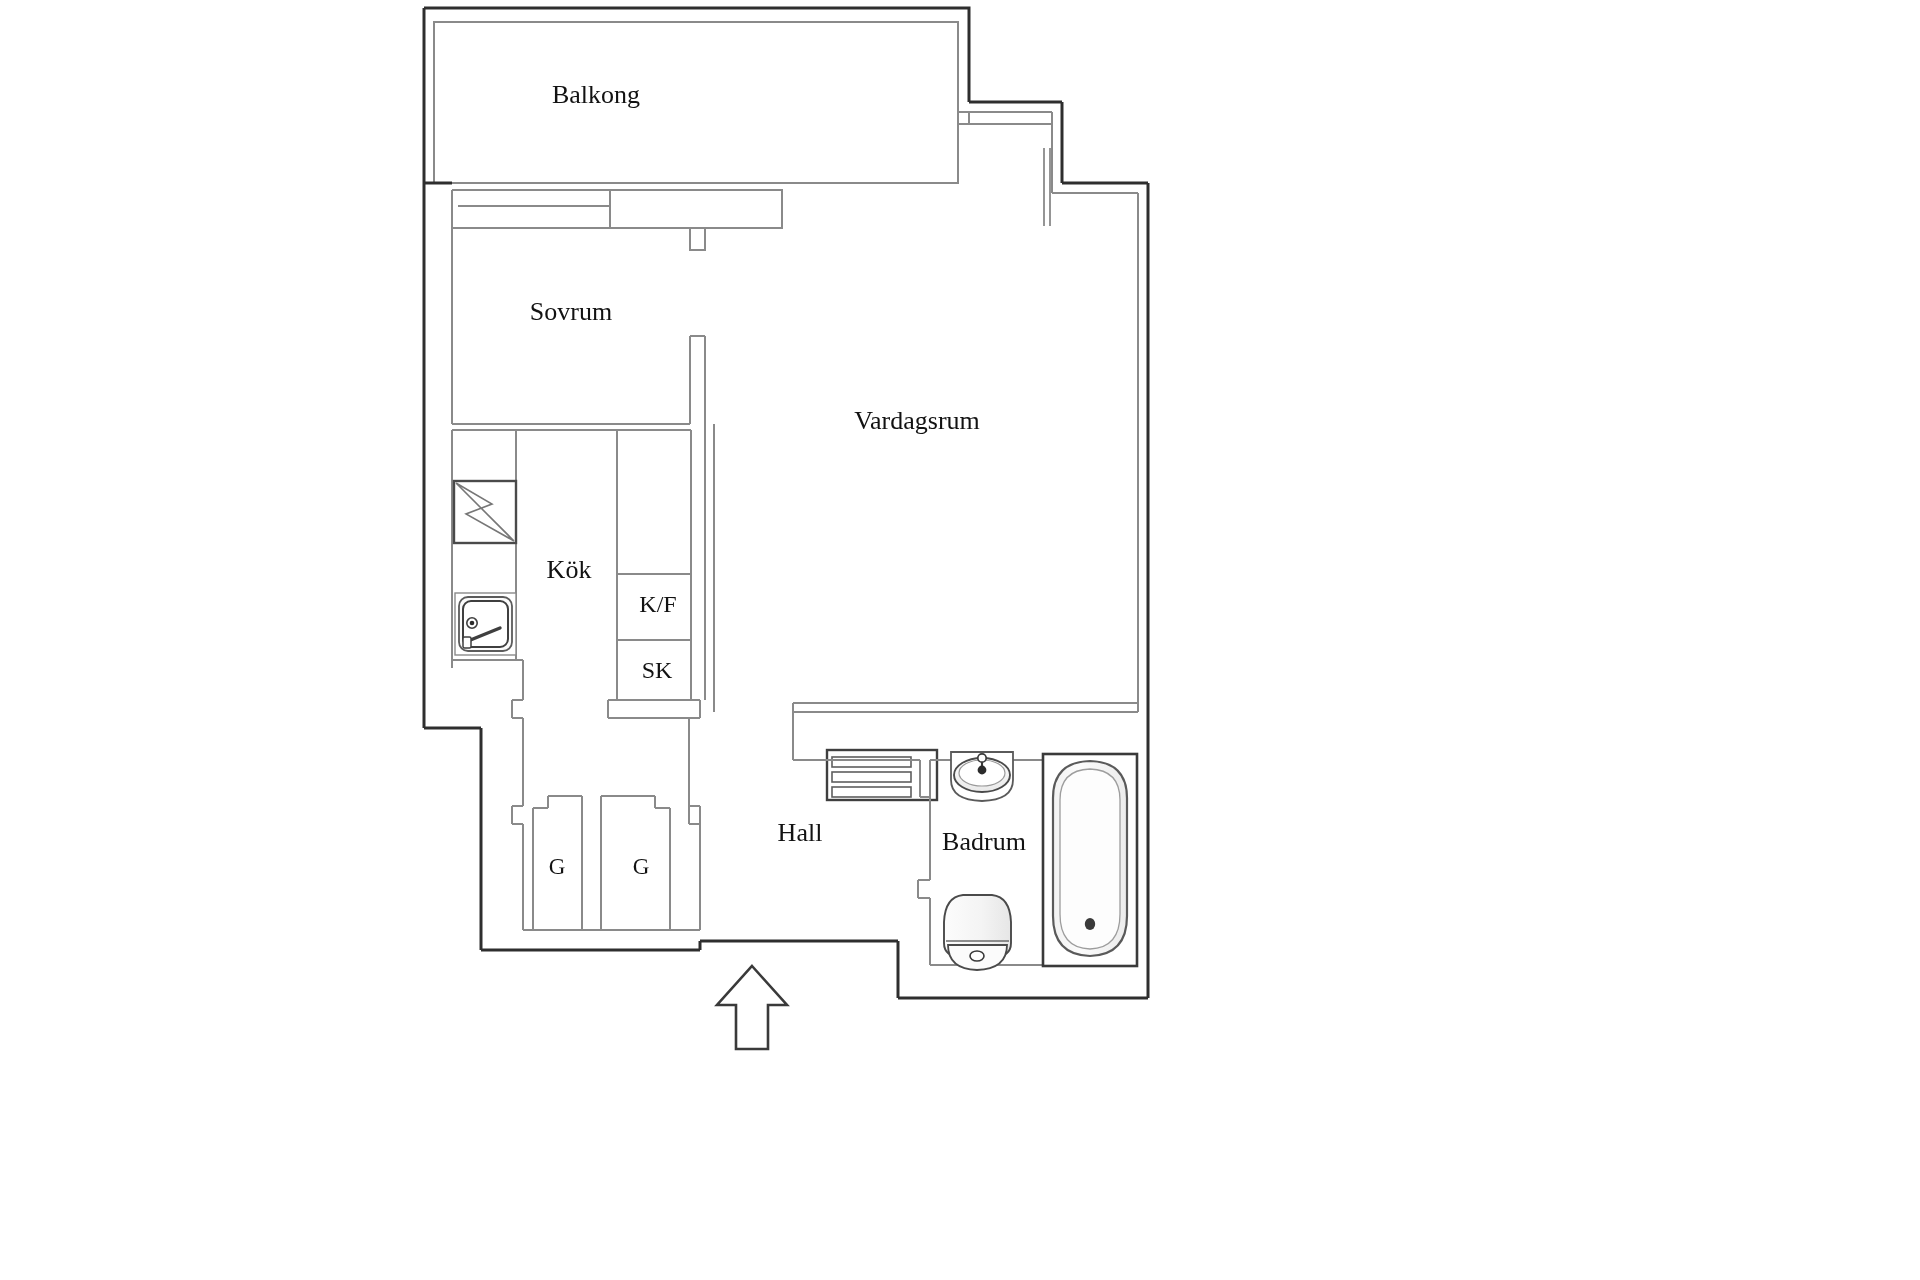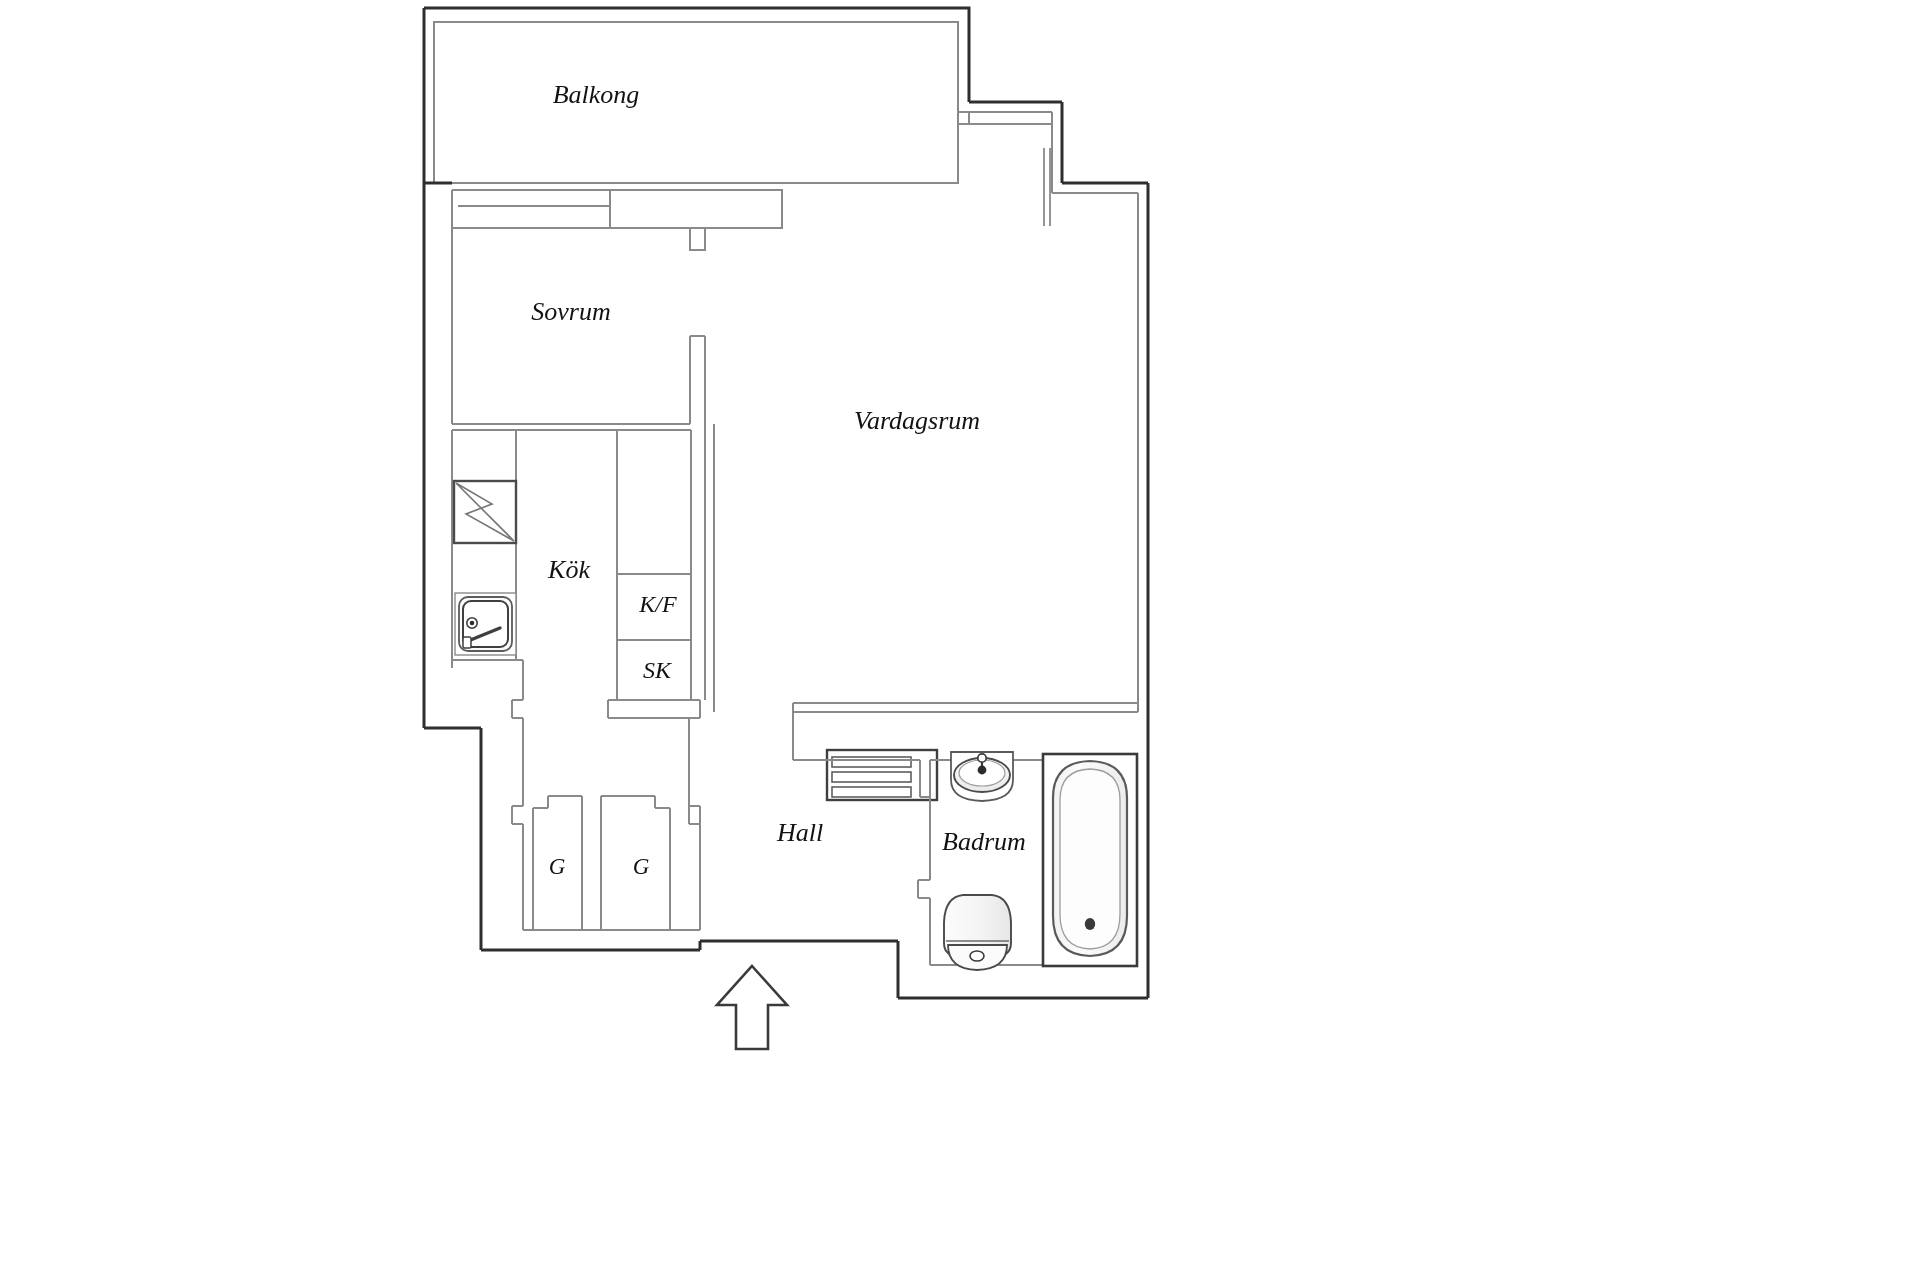--- a/index.html
+++ b/index.html
@@ -10,21 +10,20 @@
   body {
     width: 1920px;
     height: 1280px;
     position: relative;
     font-family: "Liberation Serif", "DejaVu Serif", serif;
     overflow: hidden;
   }
   #plan-root {
     position: absolute;
     inset: 0;
-    font-style: italic;
   }
   svg#floorplan {
     display: block;
     width: 1920px;
     height: 1280px;
   }
   .room-label {
     font-family: "Liberation Serif", "DejaVu Serif", serif;
     fill: #121212;
     text-anchor: middle;

